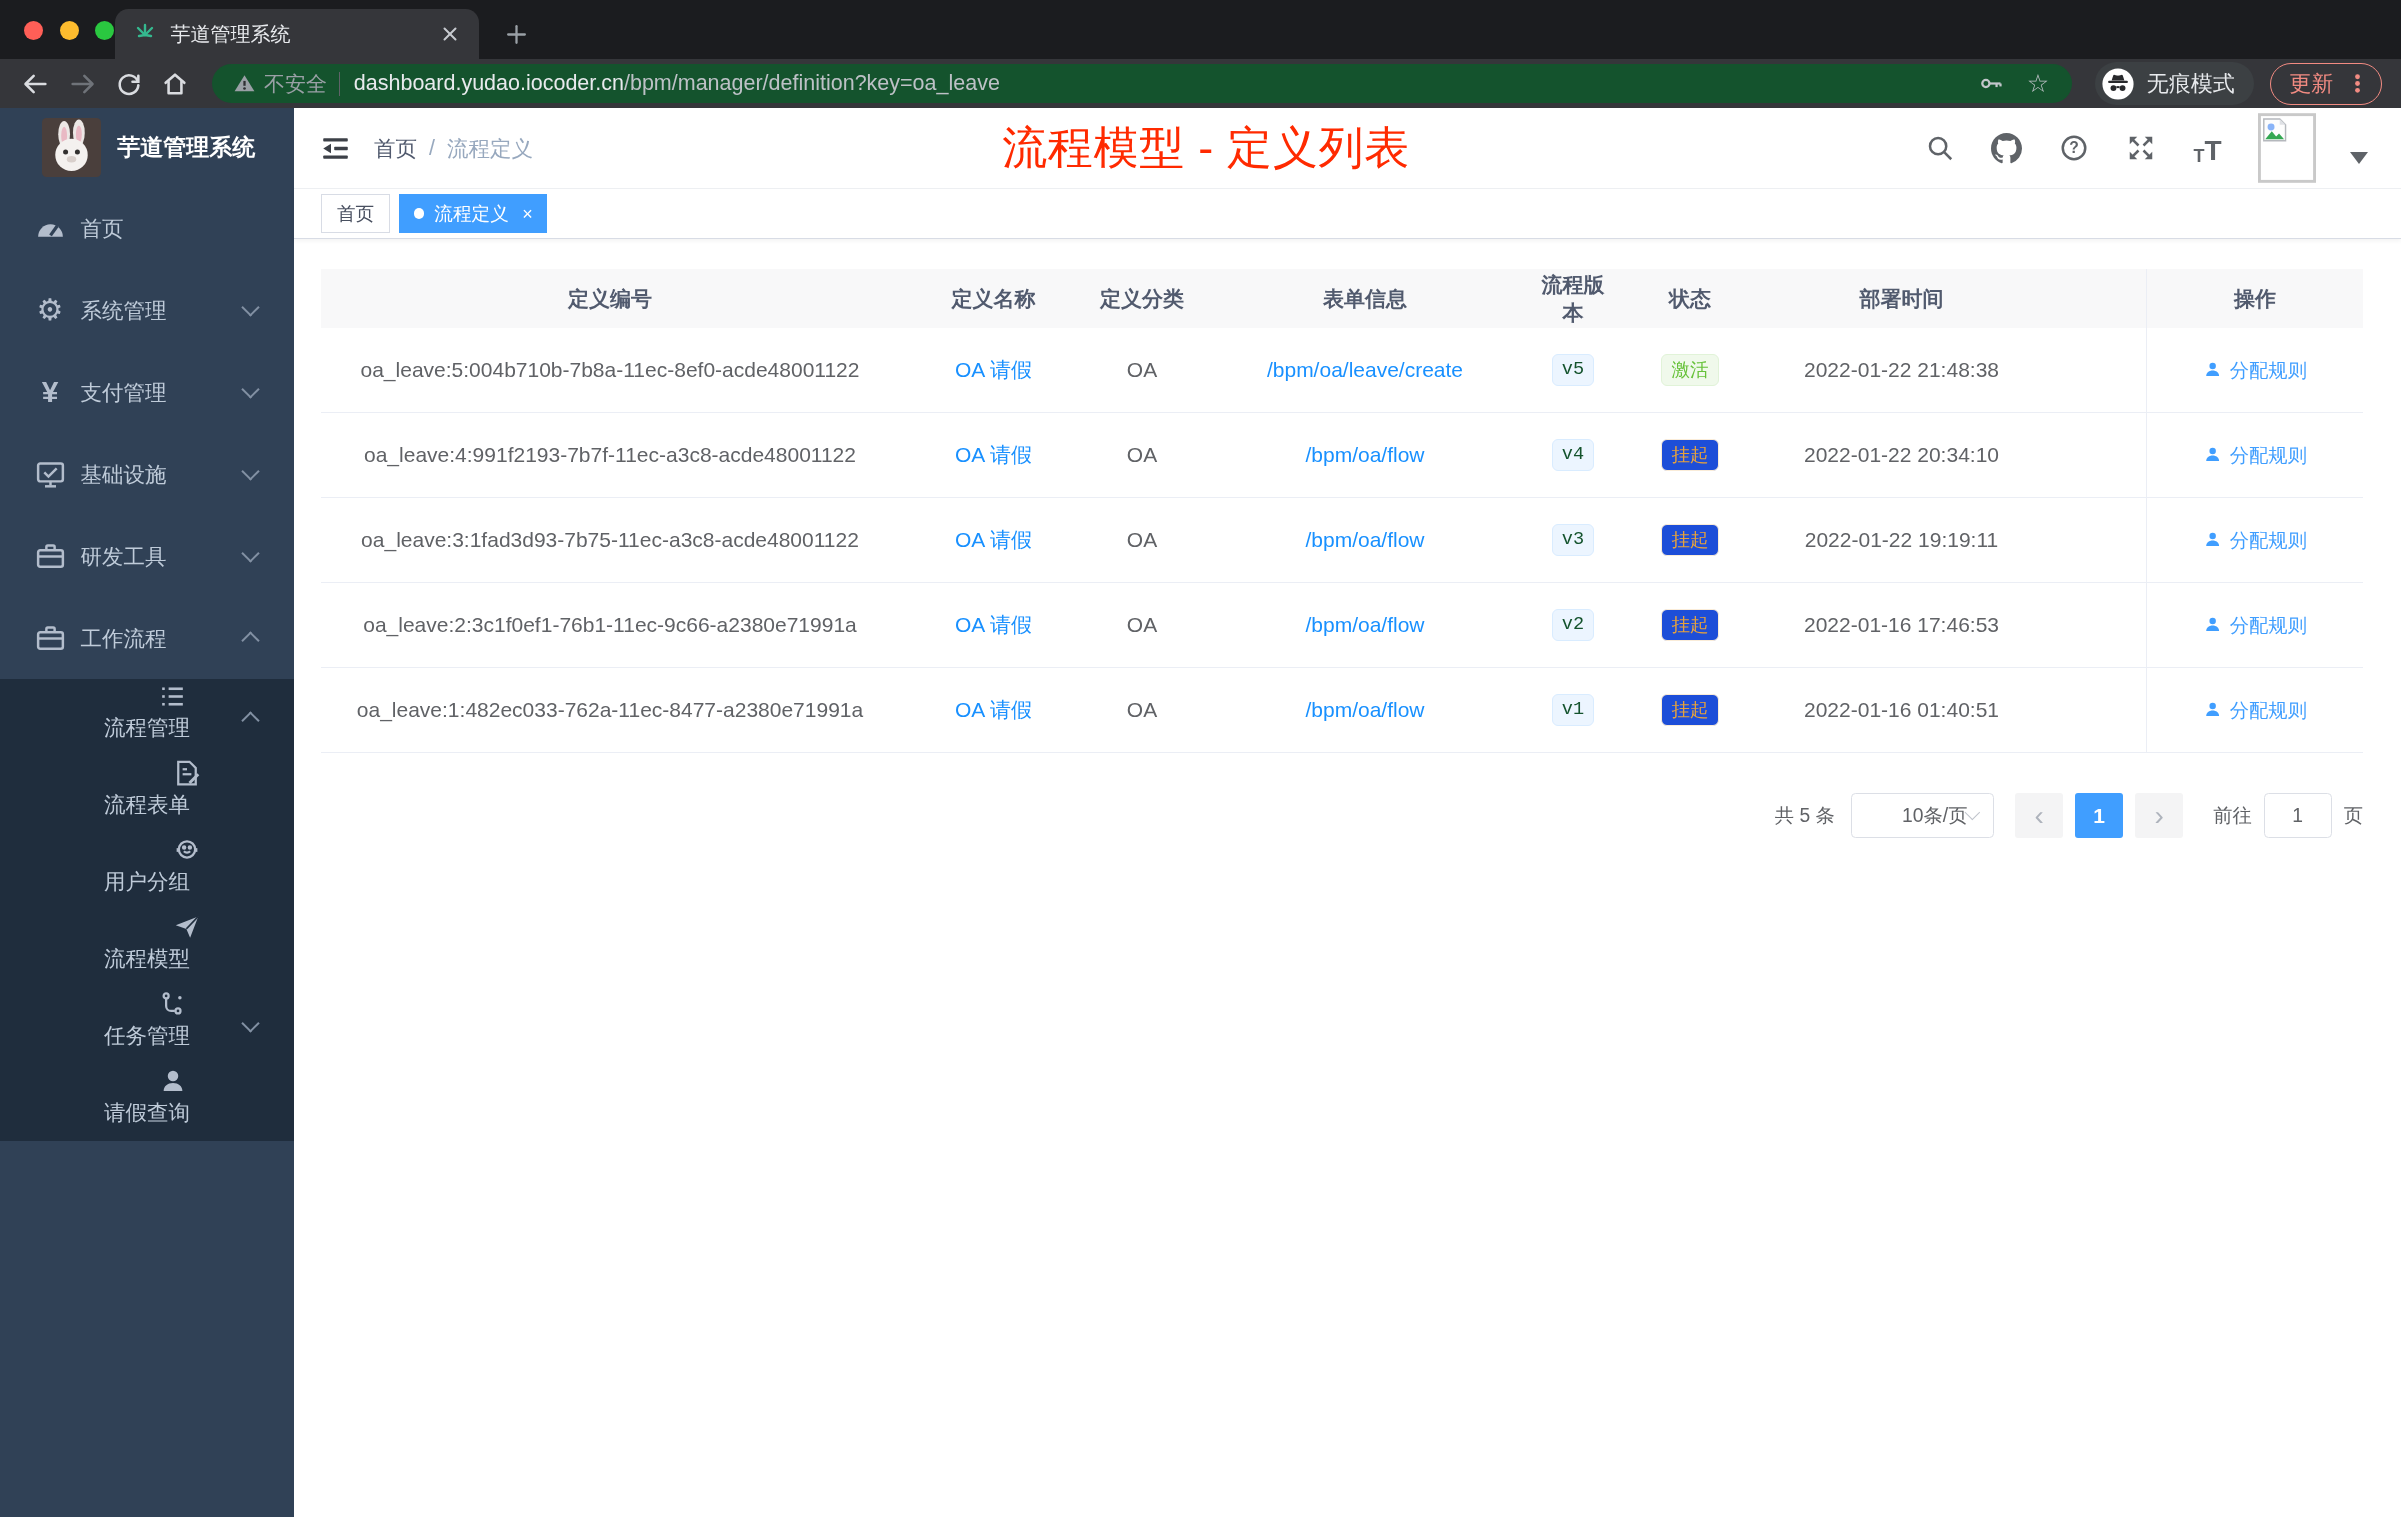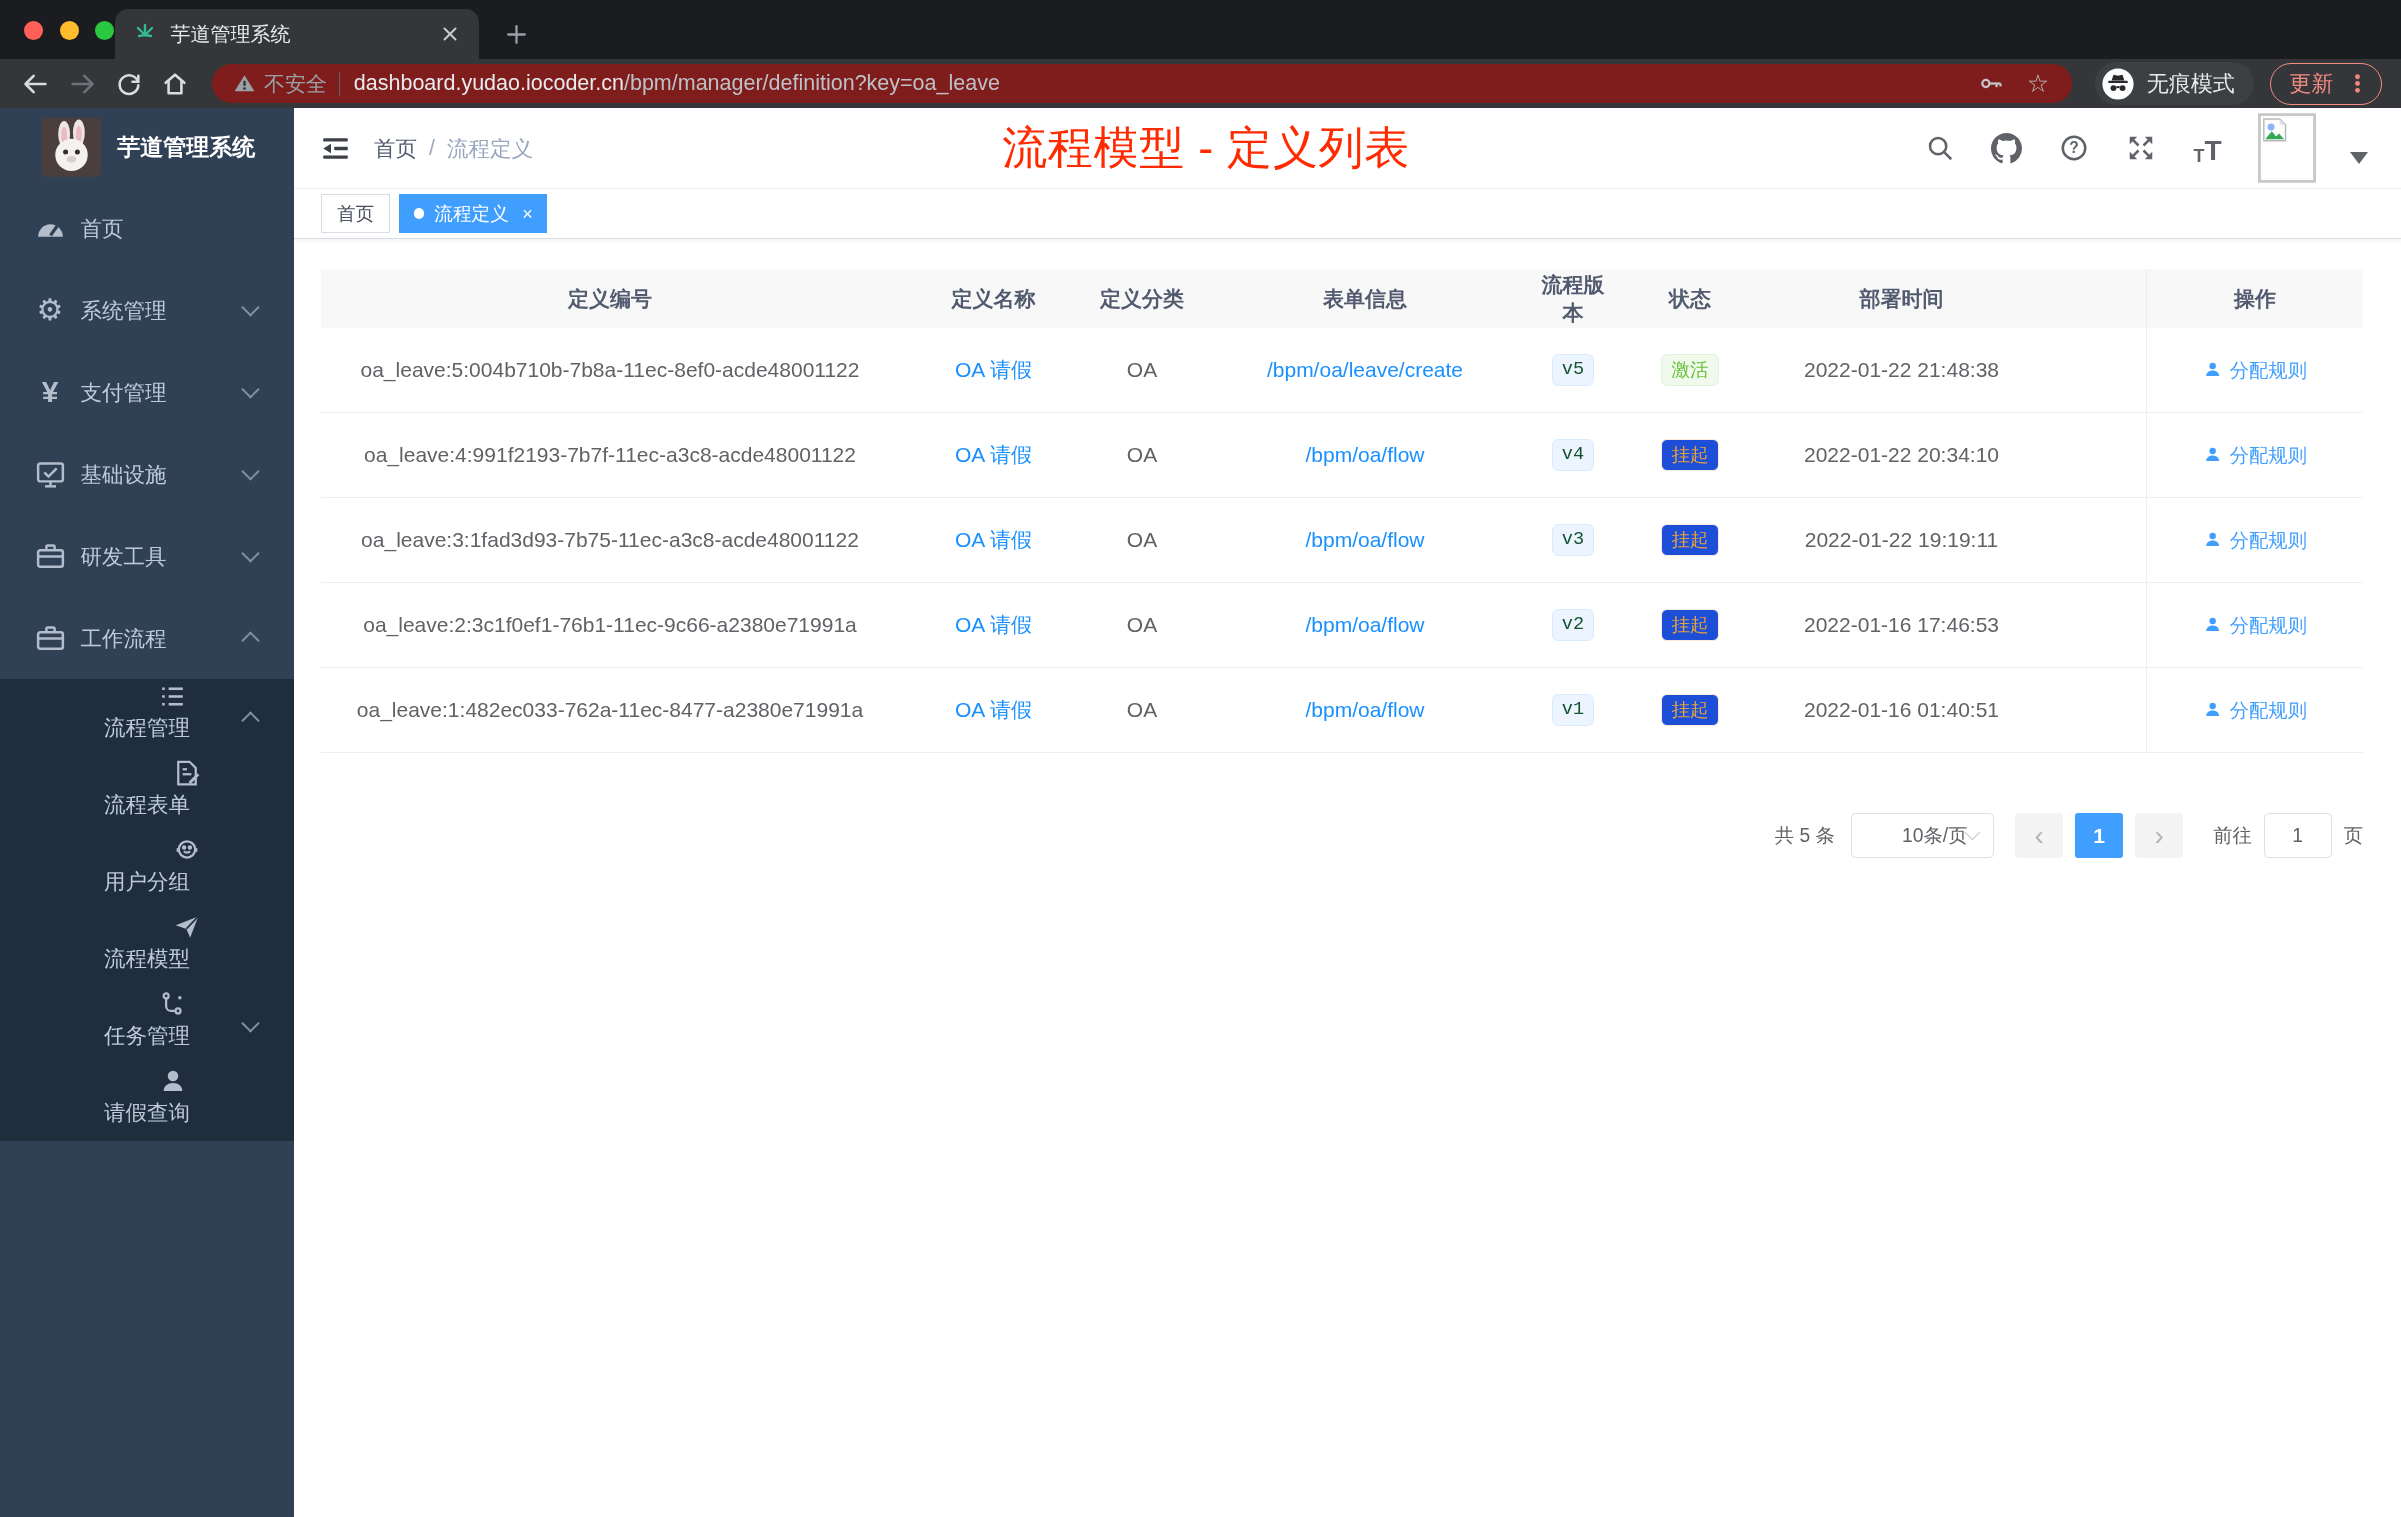--- a/index.html
+++ b/index.html
@@ -11,21 +11,21 @@
   .traffic{position:absolute;left:24px;top:21px;display:flex;gap:16.3px;}
   .traffic i{width:19.3px;height:19.3px;border-radius:50%;display:block;}
   .t-red{background:#ff5f57;}.t-yellow{background:#febc2e;}.t-green{background:#2ac840;}
   .btab{position:absolute;left:115px;bottom:0;width:364px;height:50px;background:#35363a;
         border-radius:13.4px 13.4px 0 0;display:flex;align-items:center;padding:0 18px;box-sizing:border-box;}
   .btab-title{color:#e8eaed;font-size:20px;margin-left:13.4px;flex:1;white-space:nowrap;overflow:hidden;}
   .newtab{position:absolute;left:499px;bottom:7.4px;width:34px;height:34px;display:flex;align-items:center;justify-content:center;border-radius:50%;}
 
   .chrome-toolbar{height:49px;background:#35363a;display:flex;align-items:center;padding:0 19.3px;}
   .navic{width:33px;height:33px;display:flex;align-items:center;justify-content:center;margin-right:13.4px;flex-shrink:0;}
-  .urlpill{flex:1;height:39px;background:#7f1d1d;border-radius:20px;display:flex;align-items:center;
+  .urlpill{flex:1;height:39px;background:#14532d;border-radius:20px;display:flex;align-items:center;
            padding:0 19.3px;margin:0 7.4px;min-width:0;}
   .sec-label{color:#9aa0a6;font-size:21px;margin:0 12px 0 7.4px;white-space:nowrap;}
   .url-div{width:1.5px;height:24px;background:#5f6368;margin-right:13.4px;}
   .url-host{color:#e8eaed;font-size:21.5px;white-space:nowrap;}
   .url-path{color:#bdc1c6;font-size:21.5px;white-space:nowrap;flex:1;overflow:hidden;}
   .pill-ic{width:30px;height:30px;display:flex;align-items:center;justify-content:center;margin-left:16.3px;flex-shrink:0;}
   .star-glyph{font-size:25px;color:#bdc1c6;line-height:1;}
   .incog{height:43px;background:#3c4043;border-radius:22px;display:flex;align-items:center;
          padding:0 19.3px 0 6px;margin-left:15px;gap:12px;flex-shrink:0;}
   .incog-label{color:#e8eaed;font-size:22px;white-space:nowrap;}
@@ -87,21 +87,21 @@
   .col-ver{width:78px;}.col-status{width:156px;}.col-time{width:267px;}.col-fill{width:111px;}
   .col-op{width:217px;border-left:0.7px solid #ebeef5;}
   .lnk{color:#1890ff;text-decoration:none;cursor:pointer;}
   .badge{display:inline-block;padding:0 9px;line-height:30px;font-size:18.6px;border-radius:6px;border:0.7px solid;}
   .badge-ver{background:#ecf5ff;border-color:#d9ecff;color:#14532d;font-family:Liberation Mono, monospace;}
   .success{background:#f0f9eb;border-color:#e1f3d8;color:#67c23a;}
   .warning{background:#1d4ed8;border-color:#faecd8;color:#e6a23c;}
   .oplink{color:#409eff;display:inline-flex;align-items:center;gap:7.4px;font-size:19.3px;cursor:pointer;}
 
   
-  .pager{width:2042px;margin-top:60px;display:flex;align-items:center;justify-content:flex-end;
+  .pager{width:2042px;margin-top:40px;display:flex;align-items:center;justify-content:flex-end;
          font-size:19.3px;color:#606266;}
   .pg-total{margin-right:16.3px;white-space:nowrap;}
   .pg-select{width:143px;height:45px;box-sizing:border-box;border:0.7px solid #dcdfe6;border-radius:4.5px;
              display:flex;align-items:center;justify-content:flex-end;padding:0 15px;background:#fff;cursor:pointer;}
   .sel-chev{width:9.7px;height:9.7px;border-right:1.9px solid #c0c4cc;border-bottom:1.9px solid #c0c4cc;
             transform:rotate(45deg) translate(-2.2px,-2.2px);}
   .pg-btn{width:48px;height:45px;background:#f4f4f5;border-radius:3px;display:flex;align-items:center;
           justify-content:center;color:#aeb3bc;font-size:28px;cursor:pointer;}
   .pg-prev{margin-left:21px;}
   .pg-cur{width:48px;height:45px;background:#409eff;color:#fff;border-radius:3px;display:flex;

